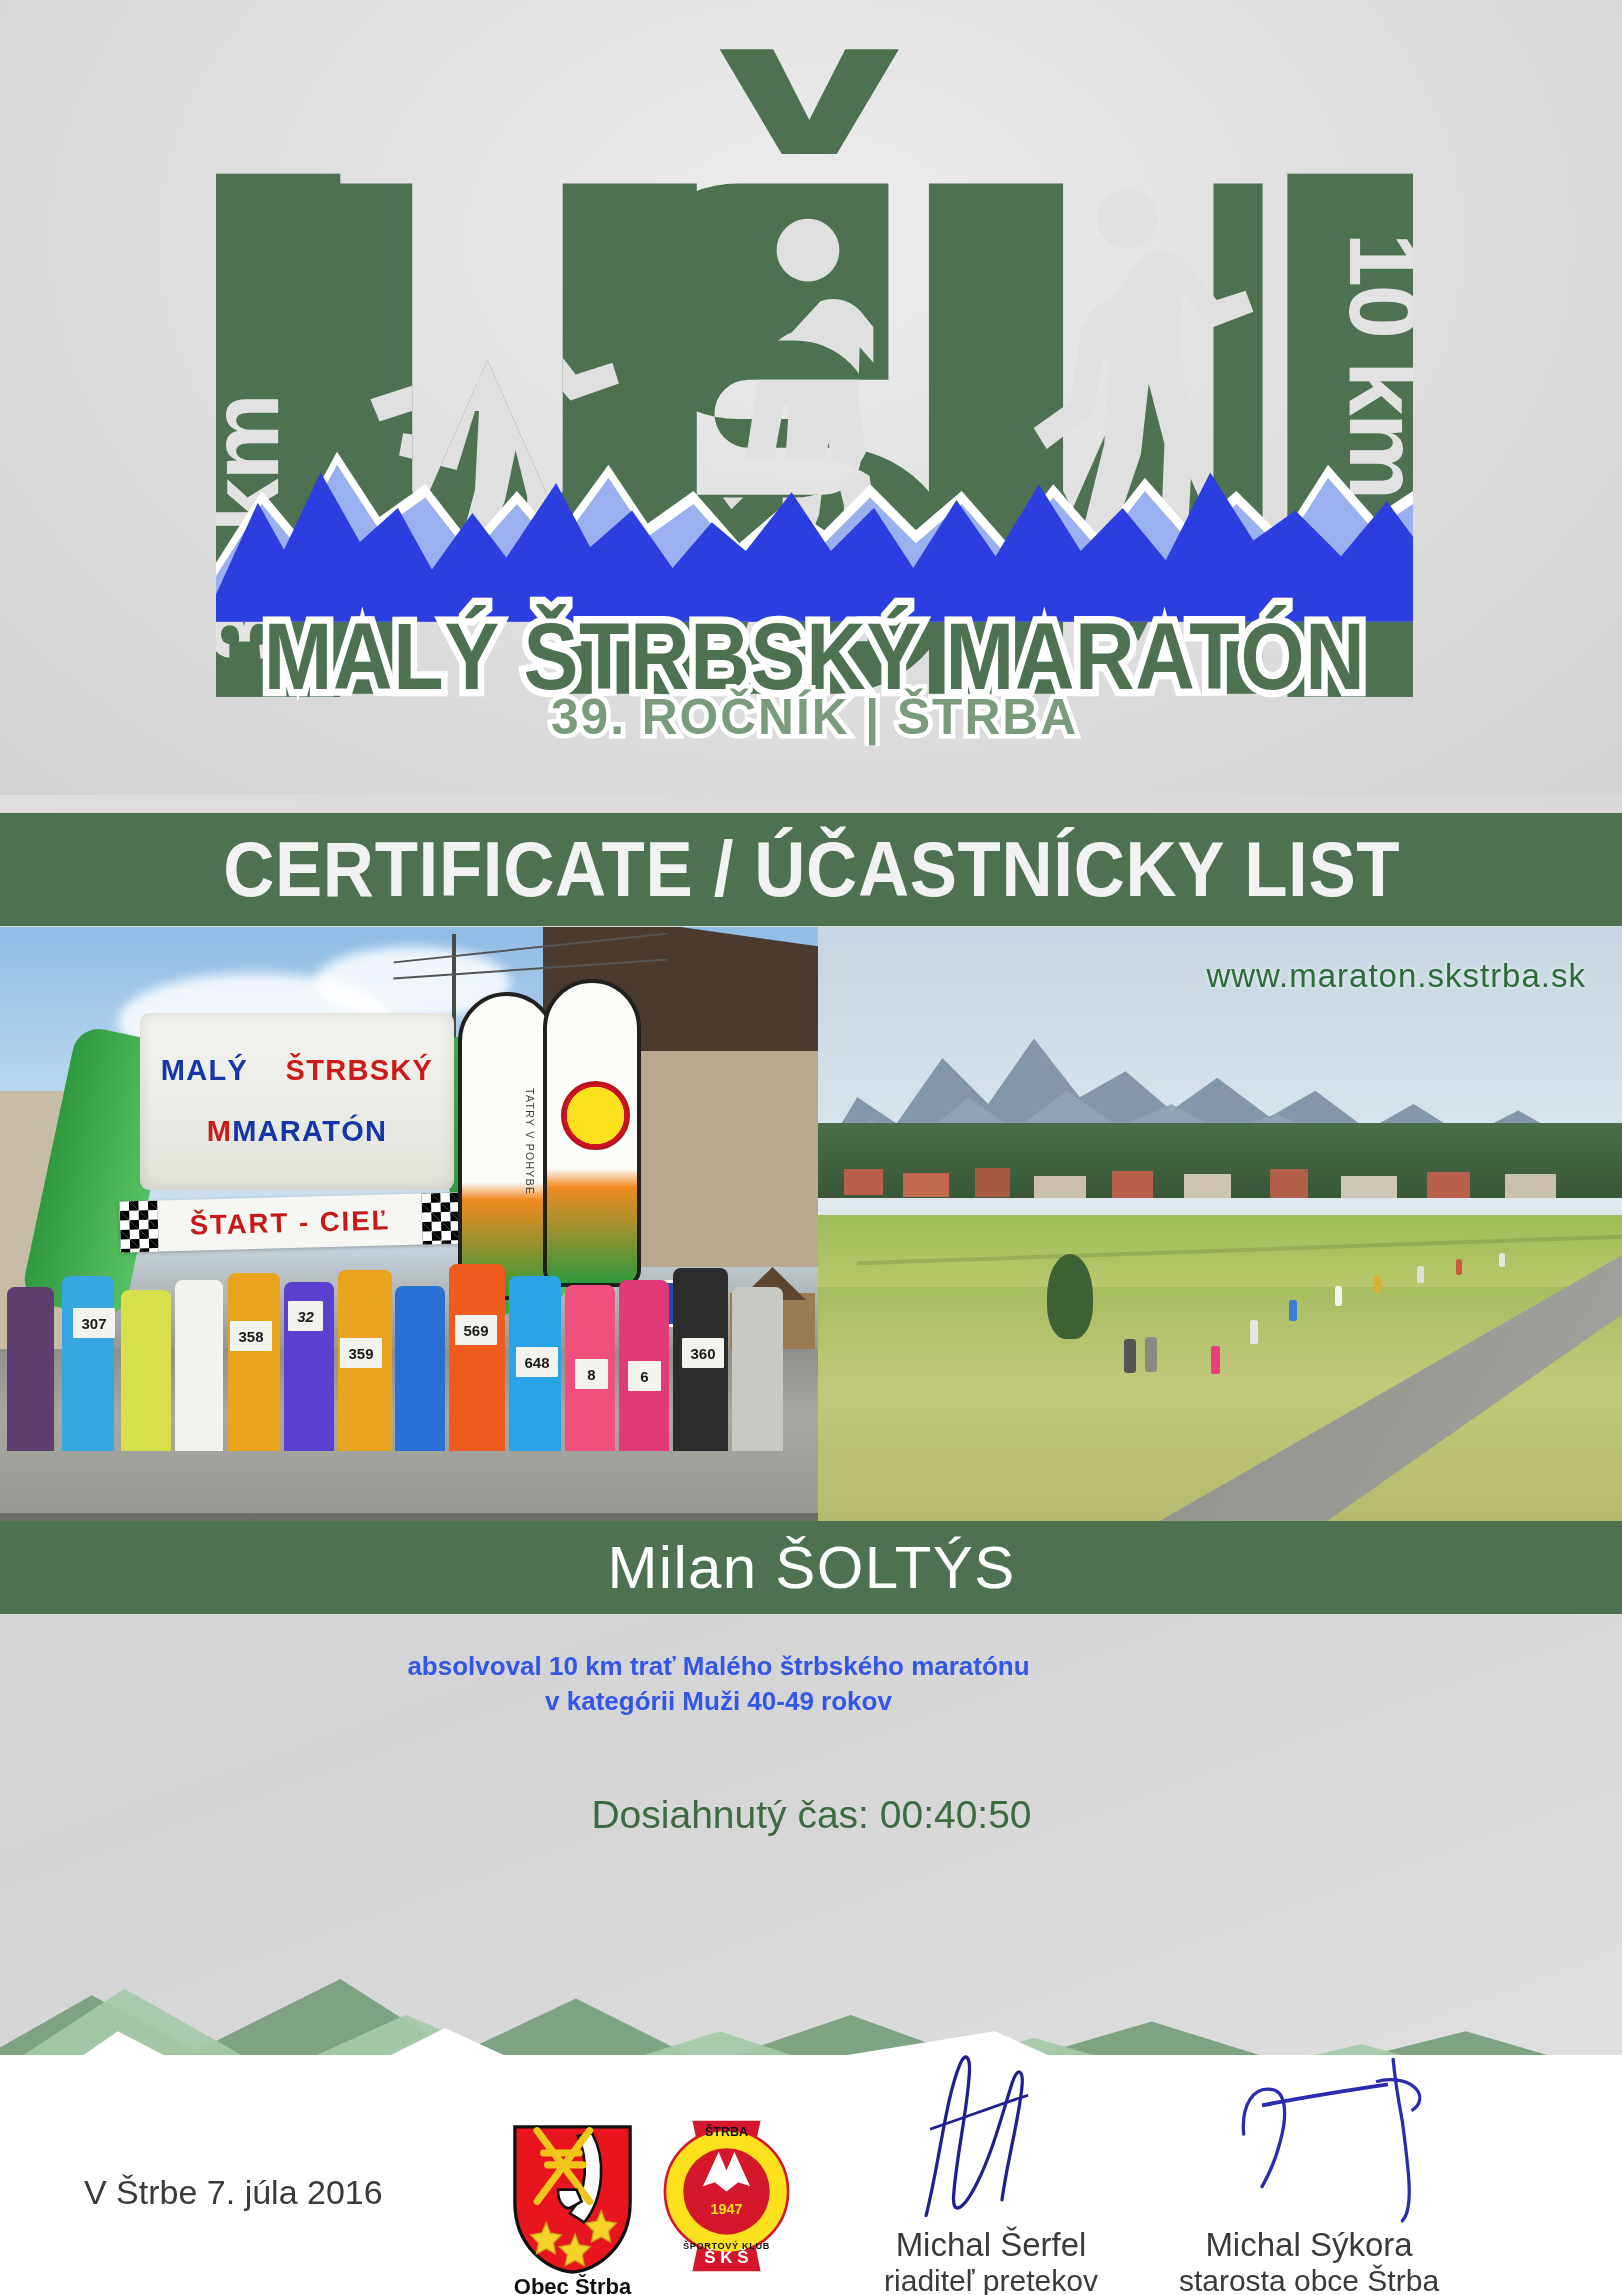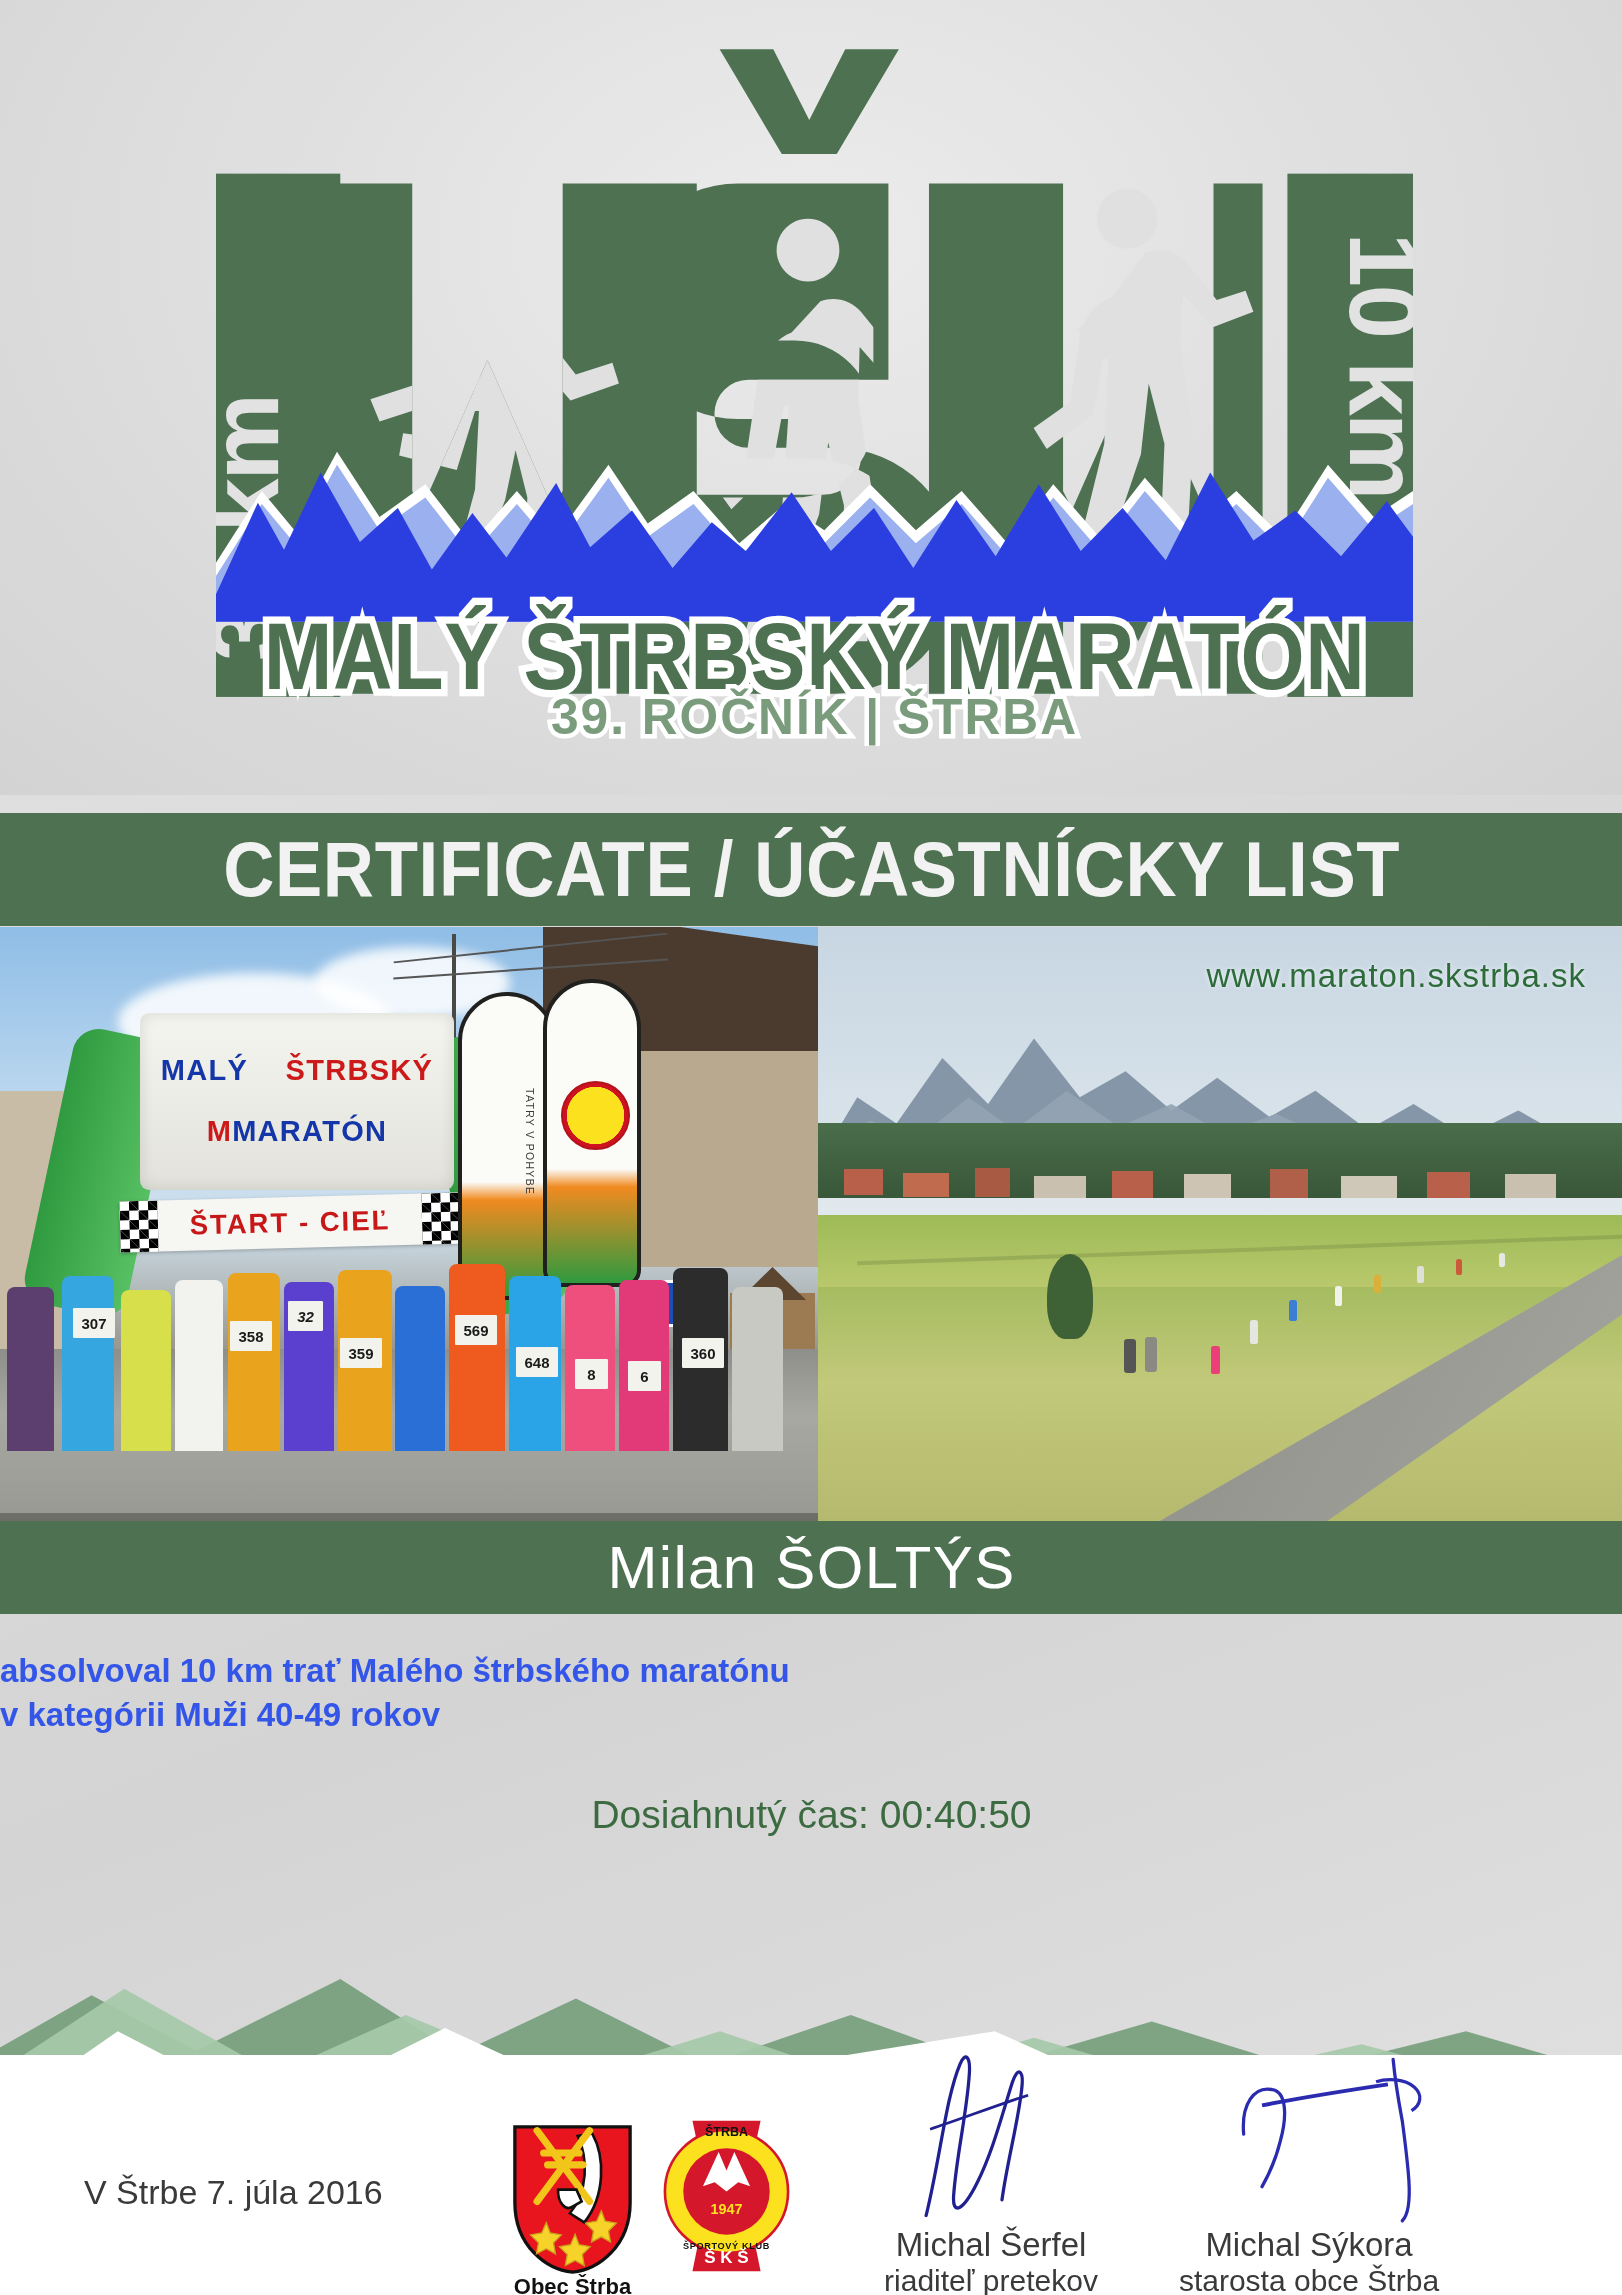--- a/index.html
+++ b/index.html
@@ -112,21 +112,21 @@
   
   .name-band {
     position:absolute; top:1521px; left:0; width:1623px; height:93px;
     background:#4d7151; display:flex; align-items:center; justify-content:center;
   }
   .name-band .n { color:#fff; font-size:60px; font-weight:400; letter-spacing:1.3px; }
 
   
   .desc {
     position:absolute; top:1649px; left:0; width:1437px;
-    color:#3355e8; font-size:33px; font-weight:700; line-height:1.33;
+    text-align:center; color:#3355e8; font-size:26px; font-weight:700; line-height:1.33;
   }
   .results {
     position:absolute; top:1793px; left:0; width:1623px;
     display:flex; justify-content:center; gap:216px;
     color:#3d6b41; font-size:39px;
   }
 
   
   .mtn-decor { position:absolute; left:0; top:1917px; width:1623px; height:222px; }
   .white-floor { position:absolute; left:0; top:2055px; width:1623px; height:241px; background:#fff; }

